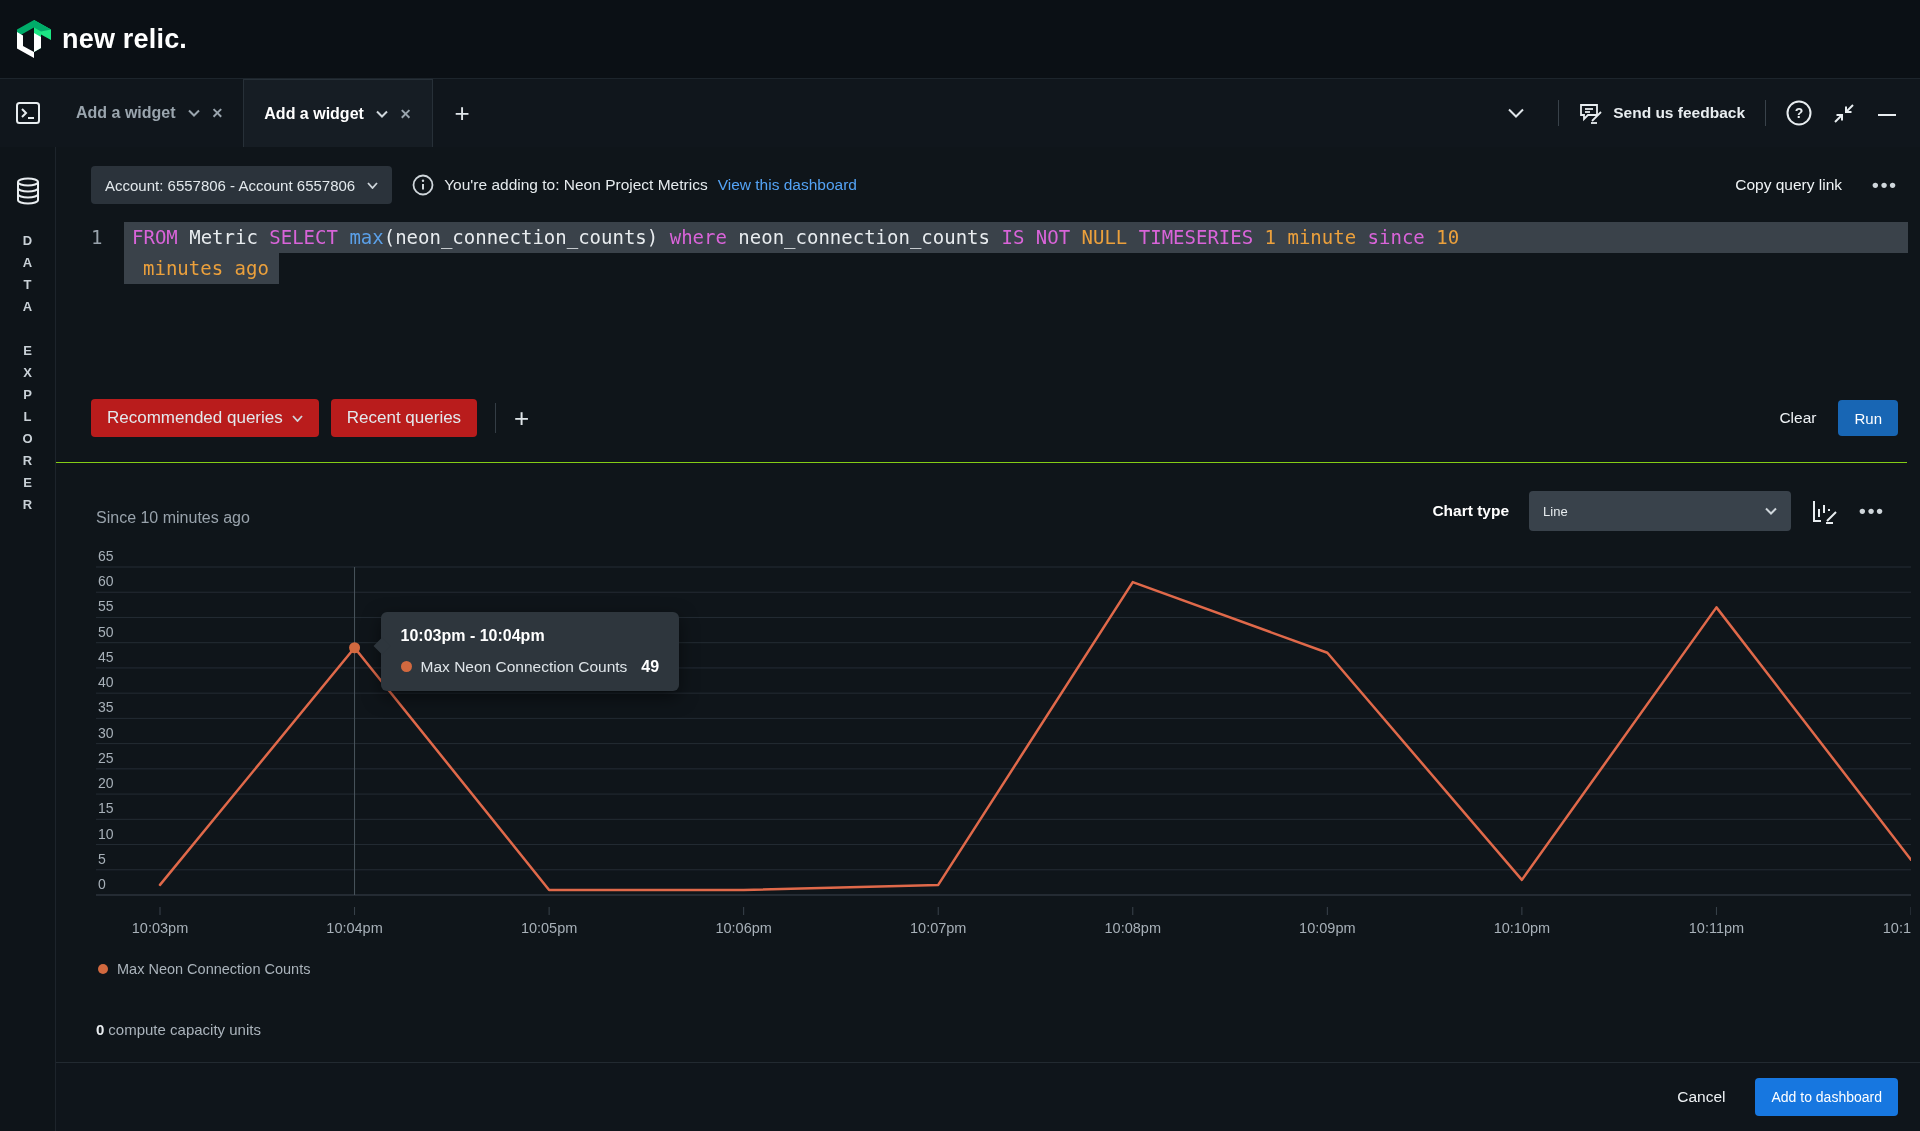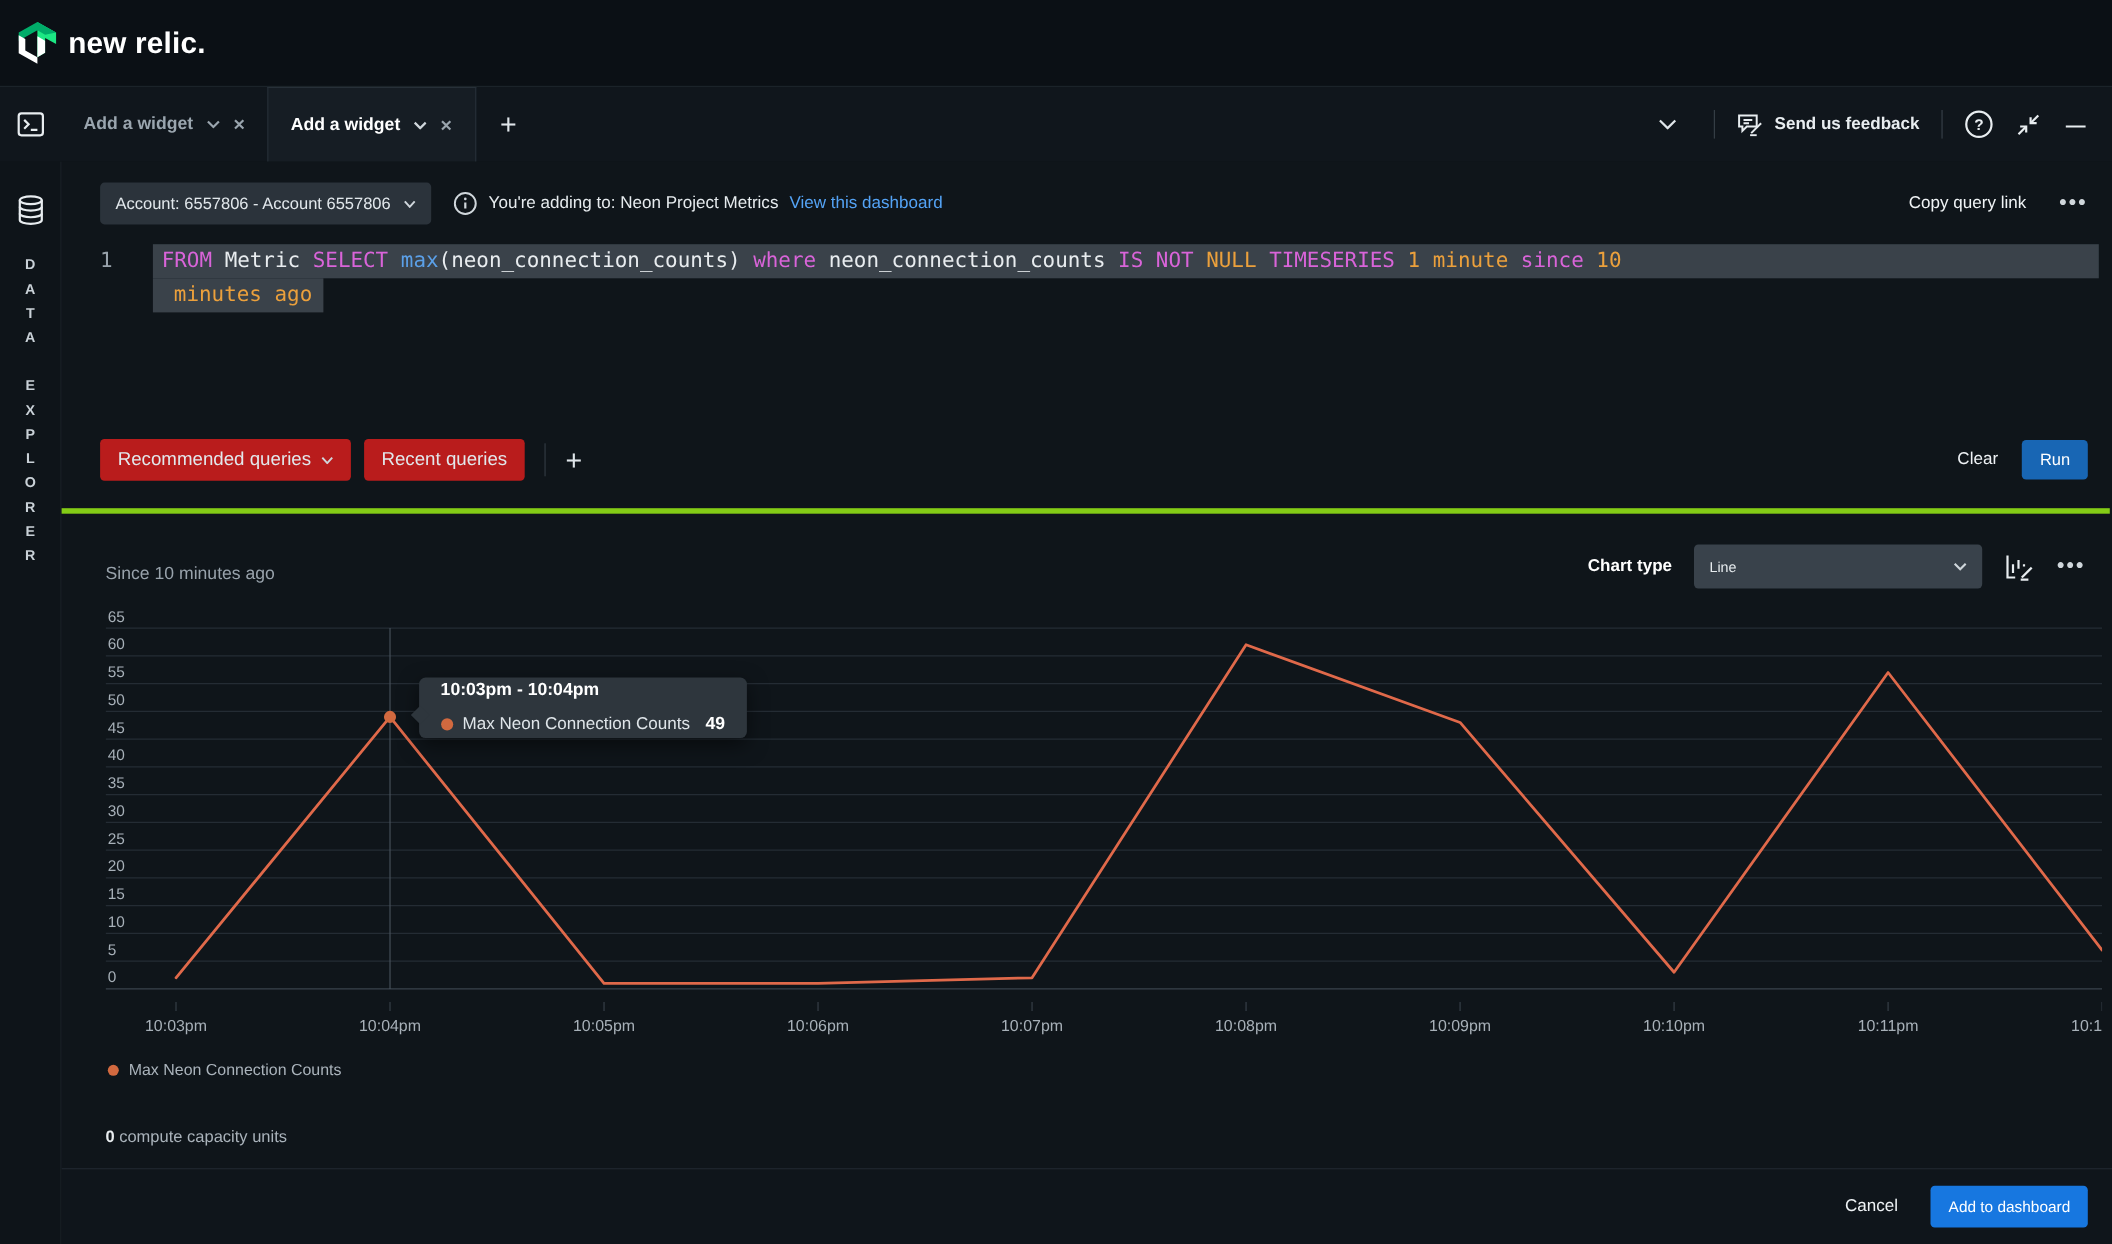--- a/index.html
+++ b/index.html
@@ -32,47 +32,47 @@
   .account-row{position:absolute;top:18px;left:35px;right:22px;height:40px;display:flex;align-items:center;}
   .pill{background:#2b333b;border-radius:4px;height:38px;padding:0 14px;display:flex;align-items:center;gap:12px;font-size:15px;color:#e2e8ec;}
   .adding{display:flex;align-items:center;gap:10px;margin-left:20px;font-size:15.5px;color:#e6ebee;}
   .link{color:#54a3f5;}
   .copy-link{margin-left:auto;font-size:15.5px;color:#f0f4f6;}
   .dots{color:#cfd6db;font-size:19px;letter-spacing:2px;font-weight:700;}
   .account-row .dots{margin-left:30px;}
   
   .editor{position:absolute;top:75px;left:35px;right:12px;font-family:"DejaVu Sans Mono",monospace;font-size:19px;line-height:31px;}
   .gutter{position:absolute;left:0;top:0;color:#98a2ab;}
-  .code-lines{margin-left:48px;}
+  .code-lines{margin-left:33px;}
   .code-line-1{display:block;background:#3a424a;padding:0 8px;white-space:pre;}
   .code-line-2{display:inline-block;background:#3a424a;padding:0 10px 0 19px;white-space:pre;}
   .tok-kw{color:#d964d9;}
   .tok-id{color:#e8ecef;}
   .tok-fn{color:#5ba0e8;}
   .tok-num{color:#eba03c;}
   
   .queries-row{position:absolute;top:252px;left:35px;right:22px;display:flex;align-items:center;gap:12px;}
   .qbtn{background:#b91c1c;border-radius:4px;height:38px;padding:0 16px;display:flex;align-items:center;gap:9px;font-size:17px;color:#e2e8ec;}
   .qdiv{width:1px;height:30px;background:#343d45;margin:0 6px;}
   .plus{color:#dfe5e9;font-size:26px;font-weight:300;}
   .spacer{flex:1;}
   .clear{font-size:15.5px;color:#eef2f5;margin-right:10px;}
   .run{background:#1866b4;border-radius:4px;height:36px;padding:0 16px;display:flex;align-items:center;color:#fff;font-size:15px;font-weight:400;}
   
-  .chart-panel{position:absolute;top:315px;left:0;right:2px;height:600px;border-top:5px solid #84cc16;box-sizing:border-box;}
+  .chart-panel{position:absolute;top:315px;left:0;right:13px;height:600px;border-top:1px solid #84cc16;box-sizing:border-box;}
   .since{position:absolute;top:46px;left:40px;font-size:16px;color:#98a2ab;}
   .ctype-row{position:absolute;top:28px;right:22px;display:flex;align-items:center;gap:20px;}
   .ctype-label{font-size:15.5px;font-weight:700;color:#fff;margin-left:36px;}
   .select{width:262px;height:40px;background:#39424b;border-radius:4px;display:flex;align-items:center;padding:0 14px;box-sizing:border-box;font-size:13px;color:#e6ebee;}
   .select .chev{margin-left:auto;}
   .chart-wrap{position:absolute;top:82px;left:40px;width:1815px;height:395px;}
   .chart-wrap svg{display:block;}
   .ytick{fill:#a7b0b8;font-size:14px;font-family:"Liberation Sans",sans-serif;}
   .xtick{fill:#a7b0b8;font-size:14.5px;text-anchor:middle;font-family:"Liberation Sans",sans-serif;}
-  .tooltip{position:absolute;background:#2e363d;border-radius:6px;padding:3px 20px;box-shadow:0 6px 18px rgba(0,0,0,.5);white-space:nowrap;z-index:5;}
+  .tooltip{position:absolute;background:#2e363d;border-radius:6px;padding:15px 20px;box-shadow:0 6px 18px rgba(0,0,0,.5);white-space:nowrap;z-index:5;}
   .tooltip::before{content:"";position:absolute;left:-5px;top:28px;width:12px;height:12px;background:#2e363d;transform:rotate(45deg);}
   .tt-title{font-size:16px;font-weight:700;color:#fff;}
   .tt-row{display:flex;align-items:center;gap:9px;margin-top:13px;font-size:15.5px;color:#dfe5e9;}
   .dot{width:11px;height:11px;border-radius:50%;background:#d2693f;flex:0 0 auto;}
   .tt-val{font-weight:700;color:#fff;margin-left:5px;font-size:16px;}
   .legend{position:absolute;top:498px;left:42px;display:flex;align-items:center;gap:9px;font-size:14.5px;color:#aab3bb;}
   .legend .dot{width:10px;height:10px;}
   .caption{position:absolute;top:558px;left:40px;font-size:15px;color:#aab3bb;}
   .caption b{color:#e8ecef;margin-right:4px;}
   

